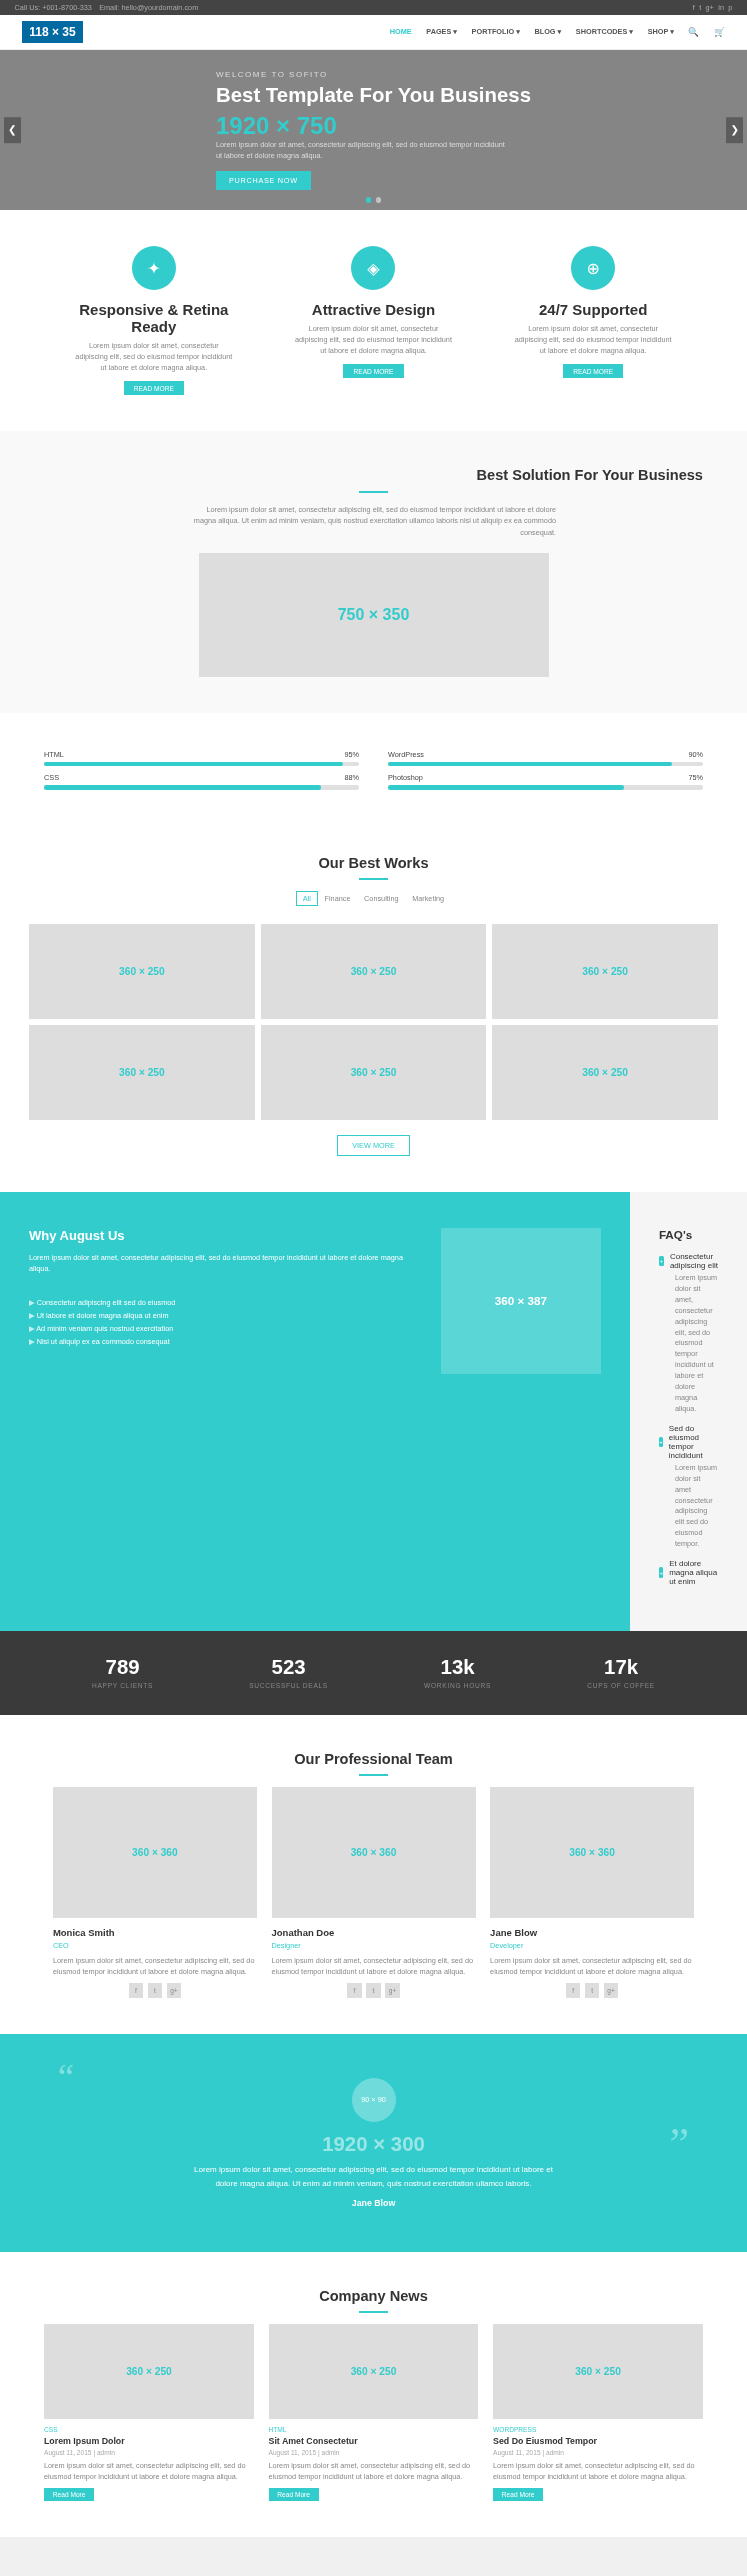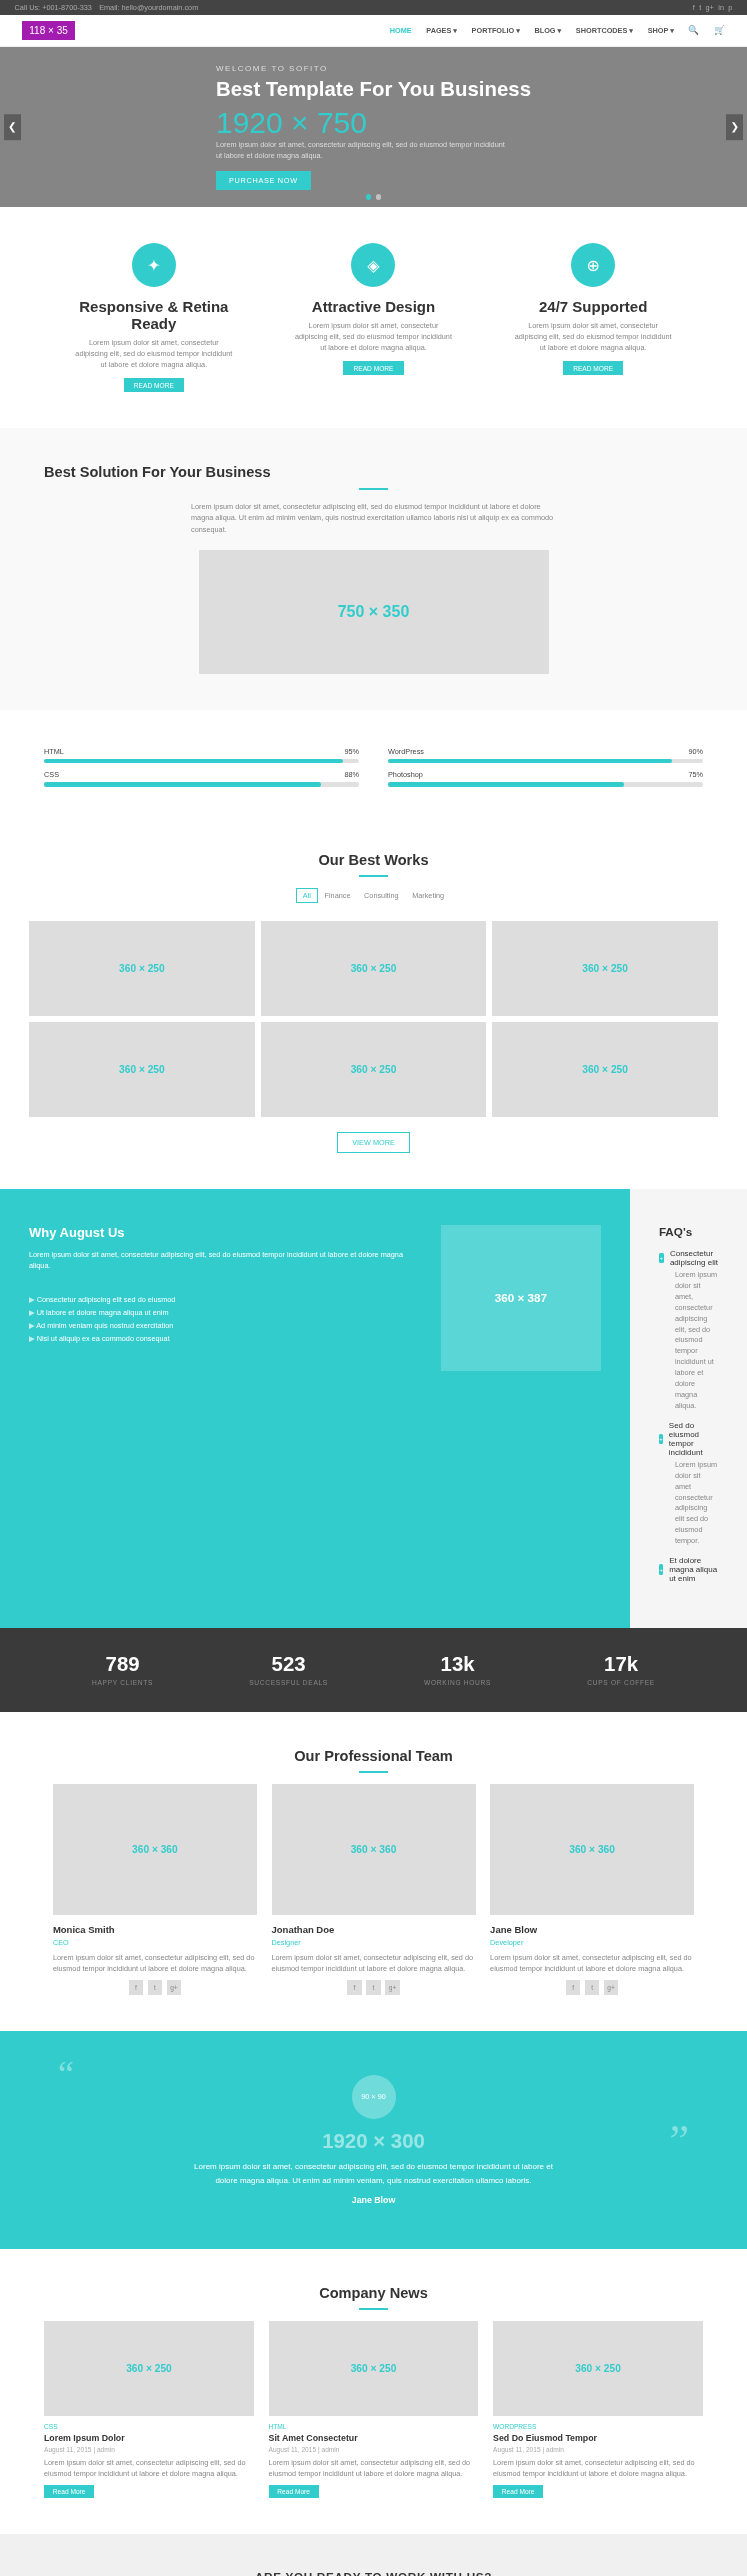--- a/index.html
+++ b/index.html
@@ -6,53 +6,53 @@
     body { font-family: Arial, sans-serif; font-size: 9.5px; color: #555; background: #fff; width: 747px; }
 
     
     .top-bar { background: #444; color: #aaa; font-size: 7.3px; padding: 2.9px 14.6px; display: flex; justify-content: space-between; align-items: center; }
     .top-bar-left { display: flex; gap: 7.3px; }
     .top-bar-right { display: flex; gap: 4.4px; }
     .top-bar-social { color: #aaa; font-size: 7.3px; }
 
     
     .header { background: #fff; padding: 5.8px 22px; display: flex; justify-content: space-between; align-items: center; border-bottom: 0.7px solid #eee; }
-    .logo { background: #a21caf; color: #fff; font-weight: normal; font-size: 10px; padding: 4.4px 7.3px; }
+    .logo { background: #0369a1; color: #fff; font-weight: bold; font-size: 12px; padding: 4.4px 7.3px; }
     .nav { display: flex; gap: 14.6px; align-items: center; font-size: 8px; color: #444; }
     .nav-item { cursor: pointer; text-transform: uppercase; font-size: 7.3px; font-weight: bold; color: #555; }
     .nav-item.active { color: #3cc; }
     .nav-icons { display: flex; gap: 5.8px; color: #888; font-size: 8.8px; }
 
     
     .hero { background: #ccc; position: relative; height: 160px; overflow: hidden; display: flex; align-items: center; justify-content: center; }
     .hero-bg { position: absolute; inset: 0; background: #bbb; display: flex; align-items: center; justify-content: center; }
     .hero-dim { position: absolute; inset: 0; background: rgba(80,80,80,0.5); }
     .hero-content { position: relative; z-index: 2; padding: 0 44px; }
     .hero-welcome { color: #ddd; font-size: 8px; letter-spacing: 1.5px; margin-bottom: 4.4px; }
     .hero-title { color: #fff; font-size: 20.4px; font-weight: bold; line-height: 1.2; margin-bottom: 4.4px; }
-    .hero-size { color: #3cc; font-size: 30px; font-weight: normal; }
+    .hero-size { color: #3cc; font-size: 24px; font-weight: bold; }
     .hero-desc { color: #ddd; font-size: 7.3px; max-width: 292px; margin-bottom: 8.8px; line-height: 1.5; }
     .hero-btn { background: #3cc; color: #fff; border: none; padding: 5.1px 13px; font-size: 7.3px; cursor: pointer; text-transform: uppercase; letter-spacing: 0.7px; }
     .hero-arrow { position: absolute; top: 50%; transform: translateY(-50%); background: rgba(0,0,0,0.3); color: #fff; padding: 7.3px 4.4px; cursor: pointer; font-size: 10.2px; z-index: 3; }
     .hero-arrow-left { left: 3.6px; }
     .hero-arrow-right { right: 3.6px; }
     .hero-dots { position: absolute; bottom: 7.3px; left: 50%; transform: translateX(-50%); display: flex; gap: 4.4px; }
     .hero-dot { width: 5.8px; height: 5.8px; border-radius: 50%; background: rgba(255,255,255,0.5); }
     .hero-dot.active { background: #3cc; }
 
     
     .features { padding: 36px 44px; display: flex; justify-content: space-around; }
     .feature { text-align: center; max-width: 160px; }
     .feature-icon { width: 44px; height: 44px; border-radius: 50%; background: #3cc; display: flex; align-items: center; justify-content: center; margin: 0 auto 11px; color: #fff; font-size: 16px; }
     .feature-title { font-size: 15px; font-weight: bold; color: #333; margin-bottom: 5.8px; }
     .feature-desc { font-size: 7.3px; color: #888; line-height: 1.5; margin-bottom: 7.3px; }
     .feature-btn { background: #3cc; color: #fff; border: none; padding: 3.6px 10.2px; font-size: 6.6px; cursor: pointer; text-transform: uppercase; }
 
     
-    .section-solution { background: #f9f9f9; padding: 36px 44px; text-align: left; }
+    .section-solution { background: #f9f9f9; padding: 36px 44px; text-align: right; }
     .section-title { font-size: 14.6px; color: #333; margin-bottom: 7.3px; font-weight: bold; }
     .section-subtitle { font-size: 7.3px; color: #888; max-width: 365px; margin: 0 auto 14.6px; line-height: 1.6; }
     .solution-img { background: #ddd; margin: 0 auto; width: 350px; height: 124px; display: flex; align-items: center; justify-content: center; color: #3cc; font-size: 16px; font-weight: bold; }
 
     
     .skills-section { background: #fff; padding: 29px 44px; display: flex; gap: 29px; }
     .skill-col { flex: 1; }
     .skill-label { display: flex; justify-content: space-between; font-size: 7.3px; color: #444; margin-bottom: 2.9px; margin-top: 7.3px; }
     .skill-bar { background: #e0e0e0; height: 4.4px; border-radius: 2.2px; }
     .skill-fill { background: #3cc; height: 4.4px; border-radius: 2.2px; }

